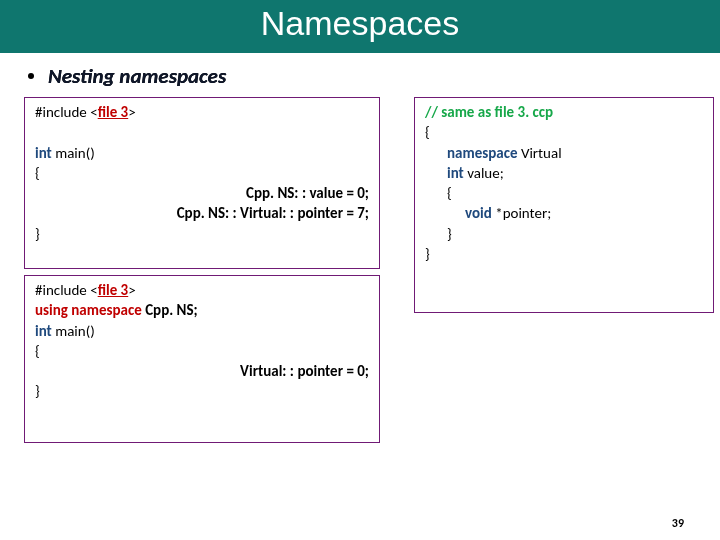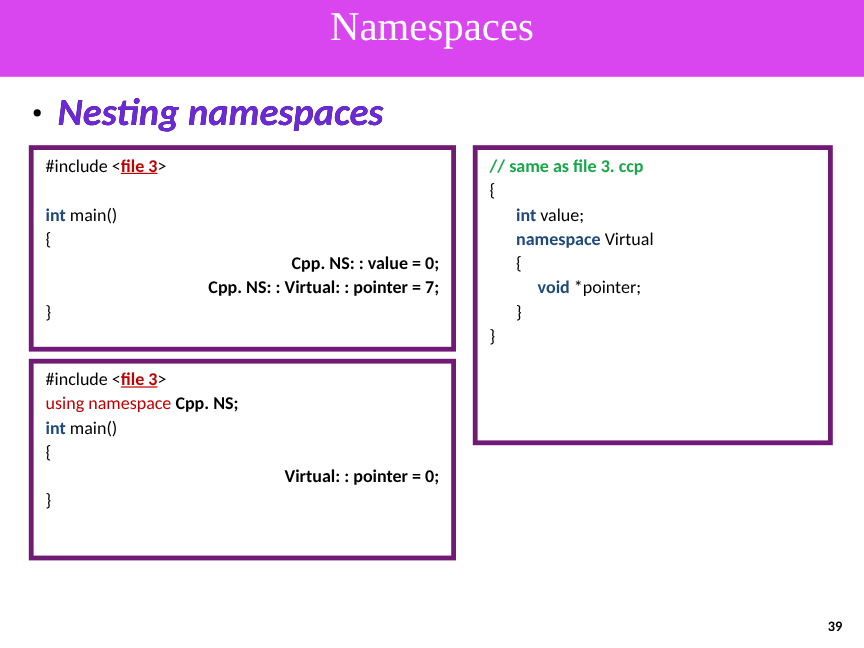--- a/index.html
+++ b/index.html
@@ -6,32 +6,32 @@
     margin: 0;
     padding: 0;
     width: 720px;
     height: 540px;
     background: #ffffff;
     font-family: "Comic Sans MS", "Segoe UI", sans-serif;
     overflow: hidden;
     position: relative;
   }
   .title-bar {
-    background: #d946ef;
+    background: #0f766e;
     color: #ffffff;
     font-size: 34px;
     text-align: center;
-    padding: 4px 0 22px 0;
-    font-family: Liberation Serif, serif;
+    padding: 4px 0 10px 0;
+    font-family: Liberation Sans, sans-serif;
   }
   .bullet-line {
     margin: 10px 0 8px 28px;
-    font-size: 32px;
+    font-size: 21px;
     font-style: italic;
-    color: #6d28d9;
+    color: #0f172a;
     font-family: "Segoe UI", "Calibri", sans-serif;
   }
   .bullet-line .dot {
     display: inline-block;
     width: 6px;
     height: 6px;
     border-radius: 50%;
     background: #000;
     vertical-align: middle;
     margin-right: 14px;
@@ -41,40 +41,40 @@
     font-weight: 600;
     font-style: italic;
     text-shadow: 0 0 0.5px #000;
   }
   .content {
     position: relative;
     margin: 0 24px;
     font-family: "Calibri", "Segoe UI", sans-serif;
   }
   .code-block {
-    border: 4px solid #701a75;
+    border: 1px solid #701a75;
     padding: 4px 10px 4px 10px;
     font-size: 15px;
     line-height: 1.35;
     box-sizing: border-box;
   }
   .box1 { position: absolute; left: 0;   top: 0;   width: 356px; height: 172px; }
   .box2 { position: absolute; left: 0;   top: 178px; width: 356px; height: 168px; }
-  .box3 { position: absolute; left: 370px; top: 0;  width: 300px; height: 250px; }
+  .box3 { position: absolute; left: 390px; top: 0;  width: 300px; height: 216px; }
 
   .kw { color: #1f497d; font-weight: 600; }
-  .kw-red { color: #c00000; font-weight: 400; }
+  .kw-red { color: #c00000; font-weight: 700; }
   .green-comment { color: #17a84a; font-weight: 700; }
   .file-link { color: #c00000; font-weight: 700; text-decoration: underline; }
   .bold-line { font-weight: 700; }
   .dash-line { }
 
   .page-num {
     position: absolute;
-    right: 18px;
+    right: 36px;
     bottom: 10px;
     font-size: 12px;
     font-weight: 700;
     color: #000;
     font-family: "Calibri", sans-serif;
   }
 
   .indent1 { padding-left: 56px; display: block; text-align: right; }
   .indent-sm { padding-left: 22px; display: block; }
   .indent-md { padding-left: 40px; display: block; }
@@ -115,22 +115,22 @@
       <span class="kw">int</span><span> main()</span>
     </div>
     <div>{</div>
     <span class="indent1 bold-line">Virtual: : pointer = 0;</span>
     <div>}</div>
   </div>
 
   <div class="code-block box3">
     <div class="green-comment">// same as file 3. ccp</div>
     <div>{</div>
+    <span class="indent-sm"><span class="kw">namespace </span><span>Virtual</span></span>
     <span class="indent-sm"><span class="kw">int </span><span>value;</span></span>
-    <span class="indent-sm"><span class="kw">namespace </span><span>Virtual</span></span>
     <span class="indent-sm">{</span>
     <span class="indent-md"><span class="kw">void </span><span>*pointer;</span></span>
     <span class="indent-sm">}</span>
     <div>}</div>
   </div>
 
 </div>
 
 <div class="page-num">39</div>
 

